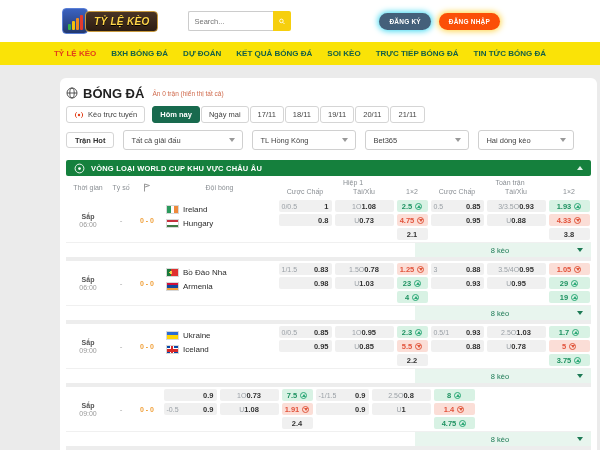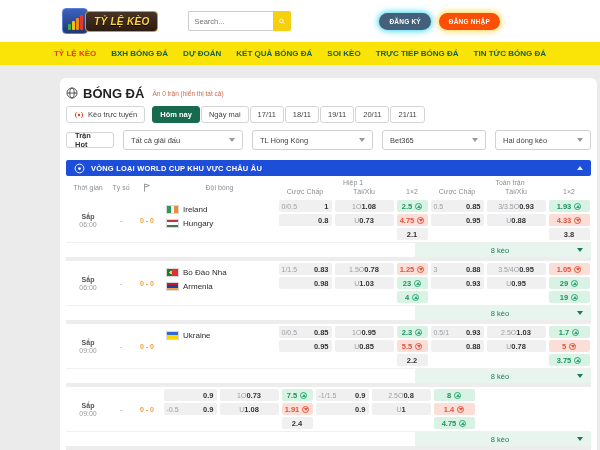--- a/index.html
+++ b/index.html
@@ -40,21 +40,21 @@
   .tabsrow{display:flex;align-items:center;gap:7px;height:17px;margin-bottom:7px;}
   .live,.tab{height:17px;box-sizing:border-box;padding:0 7px;border:1px solid #d5d5d5;border-radius:3px;
              display:flex;align-items:center;font-size:7.5px;color:#444;background:#fff;cursor:pointer;gap:4px;white-space:nowrap;}
   .tab.active{background:#186a4e;border-color:#186a4e;color:#fff;font-weight:bold;}
   .filters{display:flex;align-items:center;gap:9px;height:20px;margin-bottom:10px;}
   .hot{height:16px;box-sizing:border-box;border:1px solid #d5d5d5;border-radius:3px;padding:0 8px;
        display:flex;align-items:center;font-size:7.5px;font-weight:bold;color:#333;cursor:pointer;}
   .select{height:20px;box-sizing:border-box;border:1px solid #d0d0d0;border-radius:3px;padding:0 7px;
           display:flex;align-items:center;justify-content:space-between;font-size:7.5px;color:#444;background:#fff;cursor:pointer;}
   
-  .league{height:16px;background:#1d4ed8;border-radius:2px;display:flex;align-items:center;gap:6px;
+  .league{height:16px;background:#15803d;border-radius:2px;display:flex;align-items:center;gap:6px;
           padding:0 8px;color:#fff;font-size:7.5px;font-weight:bold;letter-spacing:.2px;cursor:pointer;}
   .league .chev{margin-left:auto;}
   
   .thead{display:flex;align-items:center;height:22px;color:#8a8f94;font-size:7px;}
   .th-left{display:flex;align-items:center;justify-content:center;text-align:center;}
   .th-group{display:flex;flex-direction:column;justify-content:center;gap:2px;}
   .g1{width:152px;} .g2{width:162px;}
   .gt{text-align:center;font-size:7px;}
   .gsub{display:flex;}
   .gsub span{text-align:center;}
@@ -184,21 +184,21 @@
       </span>
   </div>
 
   <div class="filters">
     <div class="hot">Trận Hot</div>
     <span id="filter-selects" style="display:flex;gap:9px;">
         <div class="select" style="width: 120px;">
           <span class="sel-label">Tất cả giải đấu</span>
           <span class="chev down"></span>
         </div>
-        <div class="select" style="width: 121px;">
+        <div class="select" style="width: 104px;">
           <span class="sel-label">TL Hồng Kông</span>
           <span class="chev down"></span>
         </div>
         <div class="select" style="width: 104px;">
           <span class="sel-label">Bet365</span>
           <span class="chev down"></span>
         </div>
         <div class="select" style="width: 96px;">
           <span class="sel-label">Hai dòng kèo</span>
           <span class="chev down"></span>
@@ -507,20 +507,24 @@
             <div class="t1">Sắp</div>
             <div class="t2">09:00</div>
           </div>
           <div class="cell w-score c-score">-</div>
           <div class="cell w-corner c-corner">0 - 0</div>
           <div class="cell w-team c-teams">
             <div class="team">
               <span class="flag f-ua"></span>
               <span class="tname">Ukraine</span>
             </div>
+            <div class="team">
+              <span class="flag f-is"></span>
+              <span class="tname">Iceland</span>
+            </div>
           </div>
           <div class="ocol w-cc">
             <div class="orow">
               <div class="pill cc">
                 <span class="line">0/0.5</span>
                 <span class="val">0.85</span>
               </div>
             </div>
             <div class="orow">
               <div class="pill cc">

